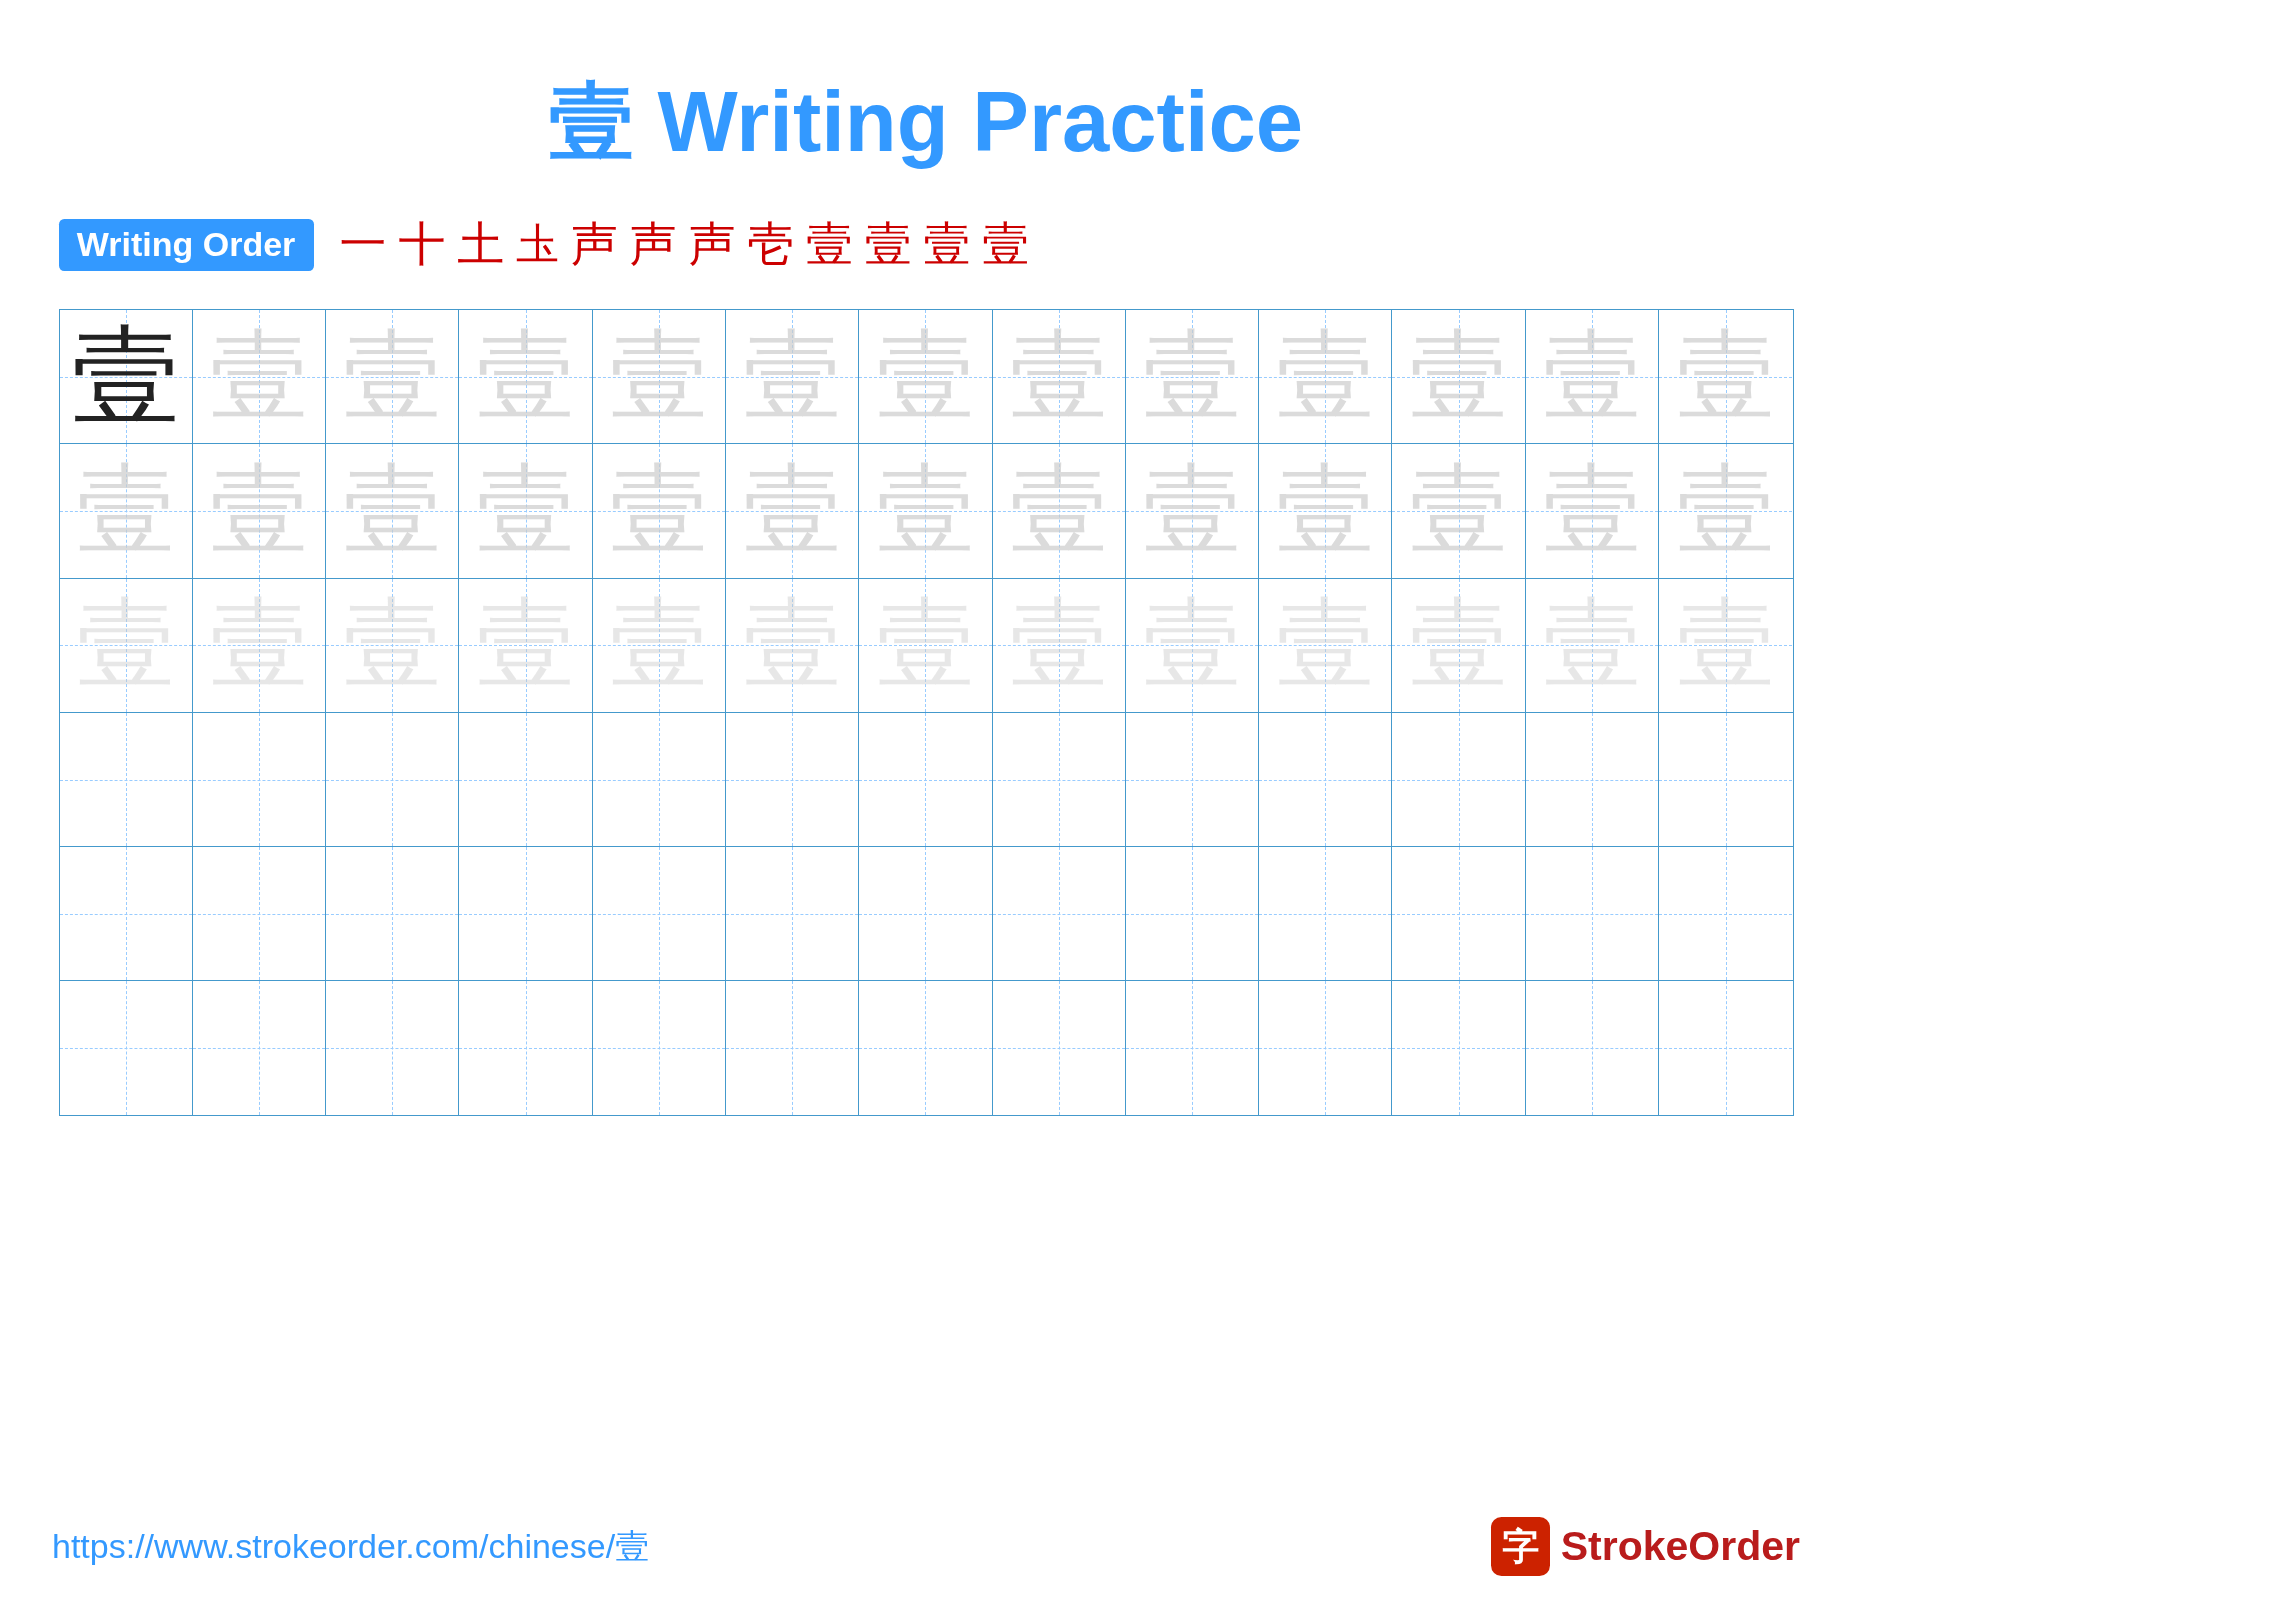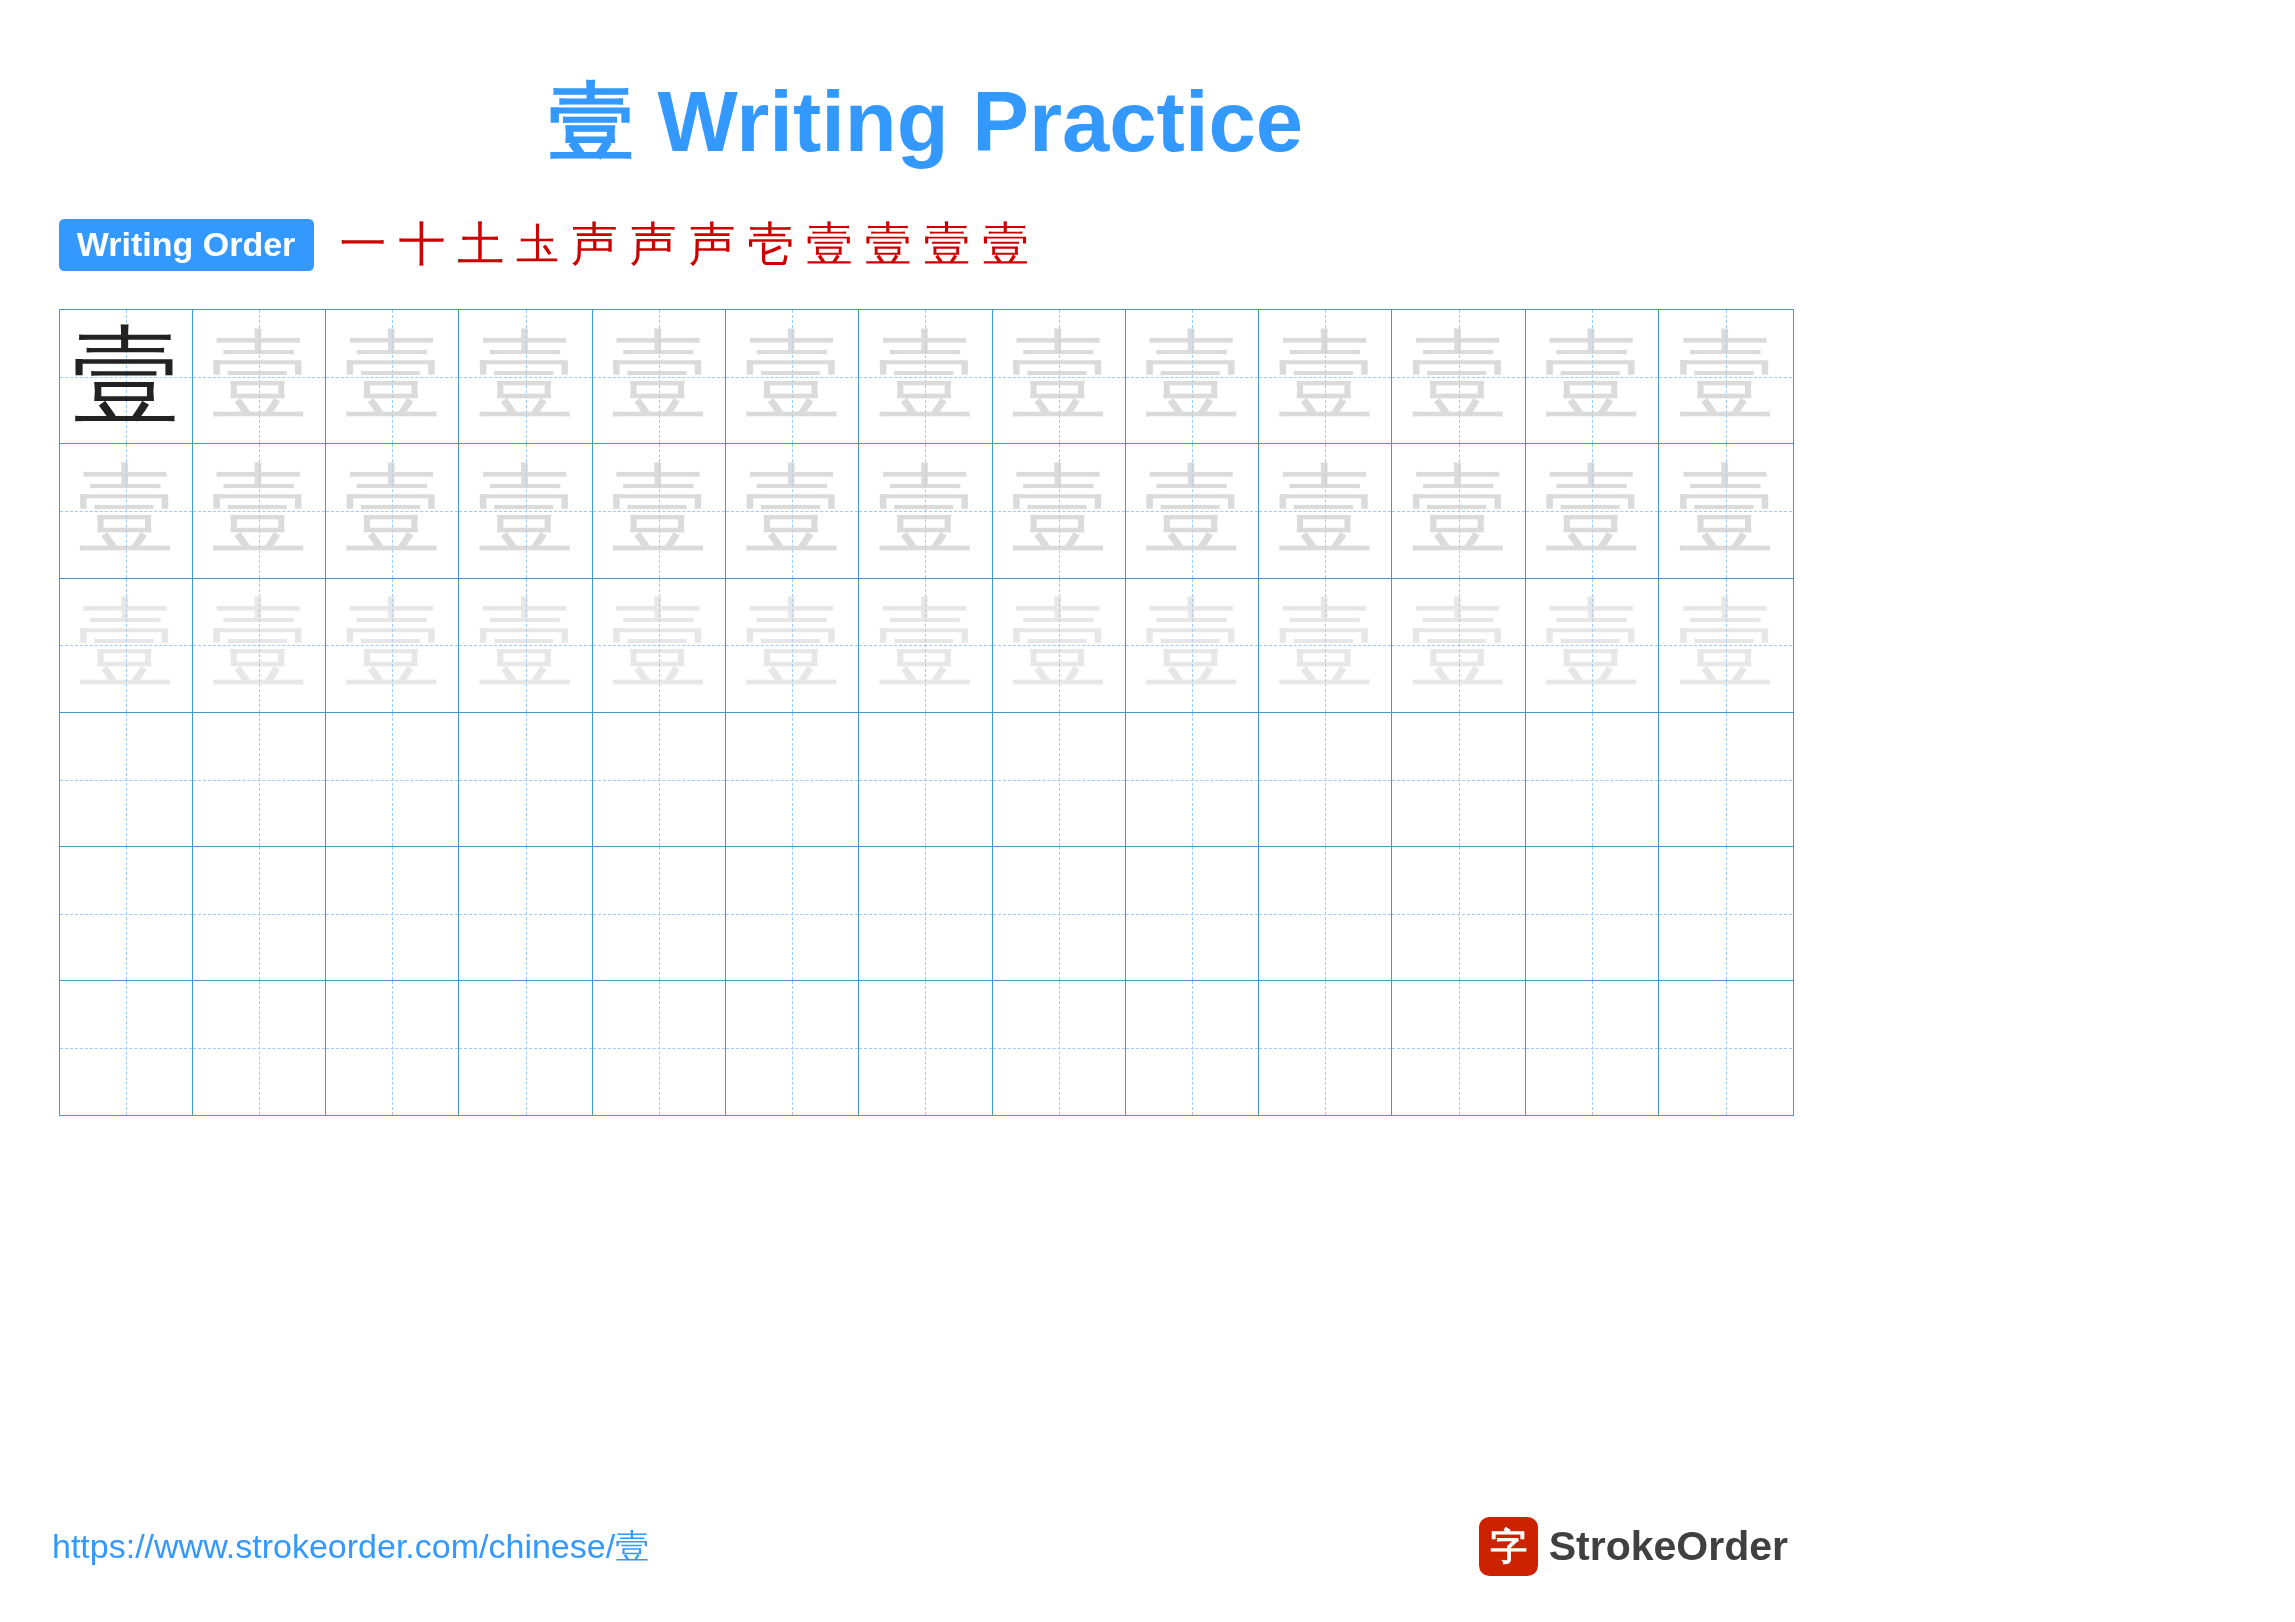--- a/index.html
+++ b/index.html
@@ -142,21 +142,21 @@
     .cell-char.lighter-gray {
       color: #cccccc;
       opacity: 0.45;
     }
 
     
     .footer {
       position: absolute;
       bottom: 46px;
       left: 52px;
-      right: 64px;
+      right: 52px;
       display: flex;
       justify-content: space-between;
       align-items: center;
     }
 
     .footer-url {
       color: #3399ff;
       font-size: 34px;
     }
 
@@ -176,21 +176,21 @@
       justify-content: center;
       font-size: 37px;
       color: white;
       font-family: "SimSun", serif;
       font-weight: bold;
     }
 
     .footer-logo-text {
       font-size: 41px;
       font-weight: bold;
-      color: #404040;
+      color: #b91c1c;
     }
   </style>
 </head>
 <body>
 
 <div class="page-container">
 
   <div class="title-area">
     <span class="title-char">壹</span><span class="title-text"> Writing Practice</span>
   </div>

